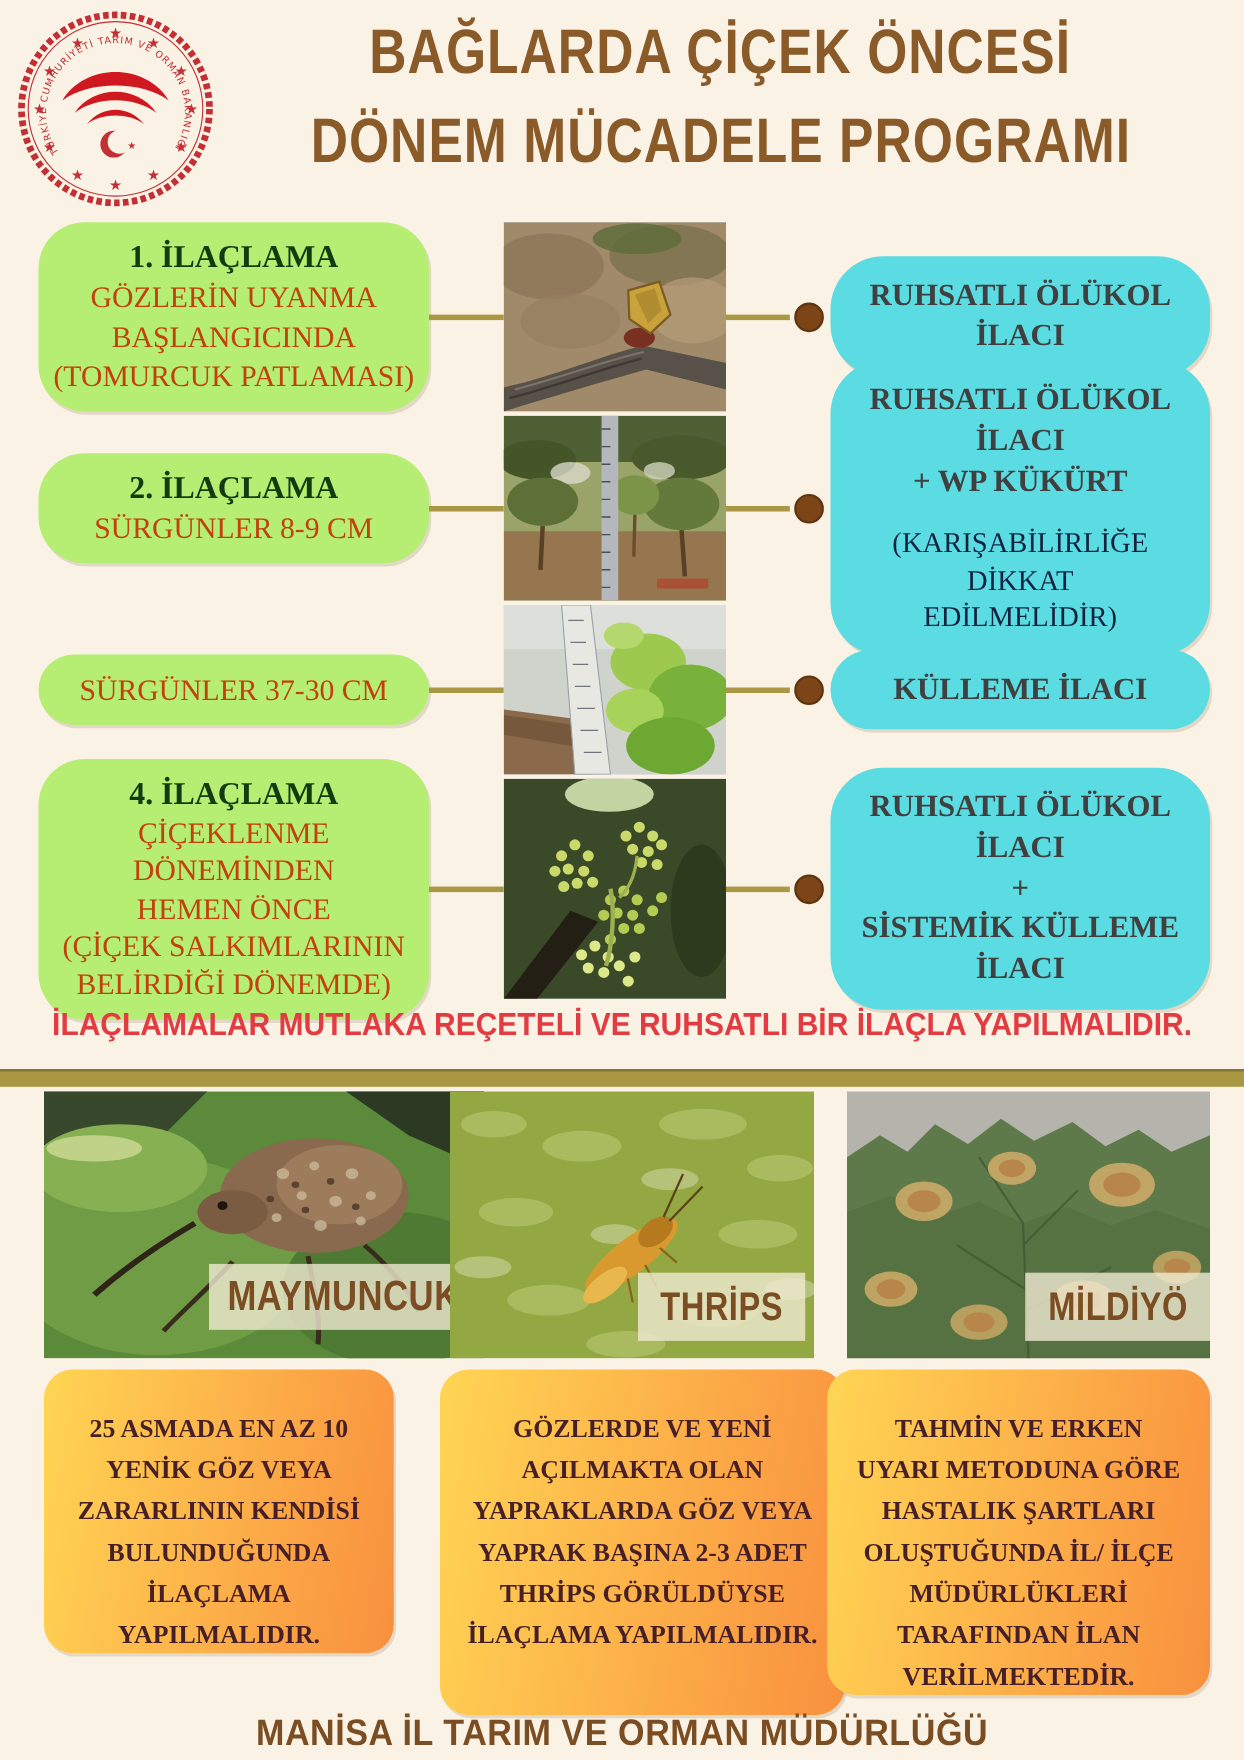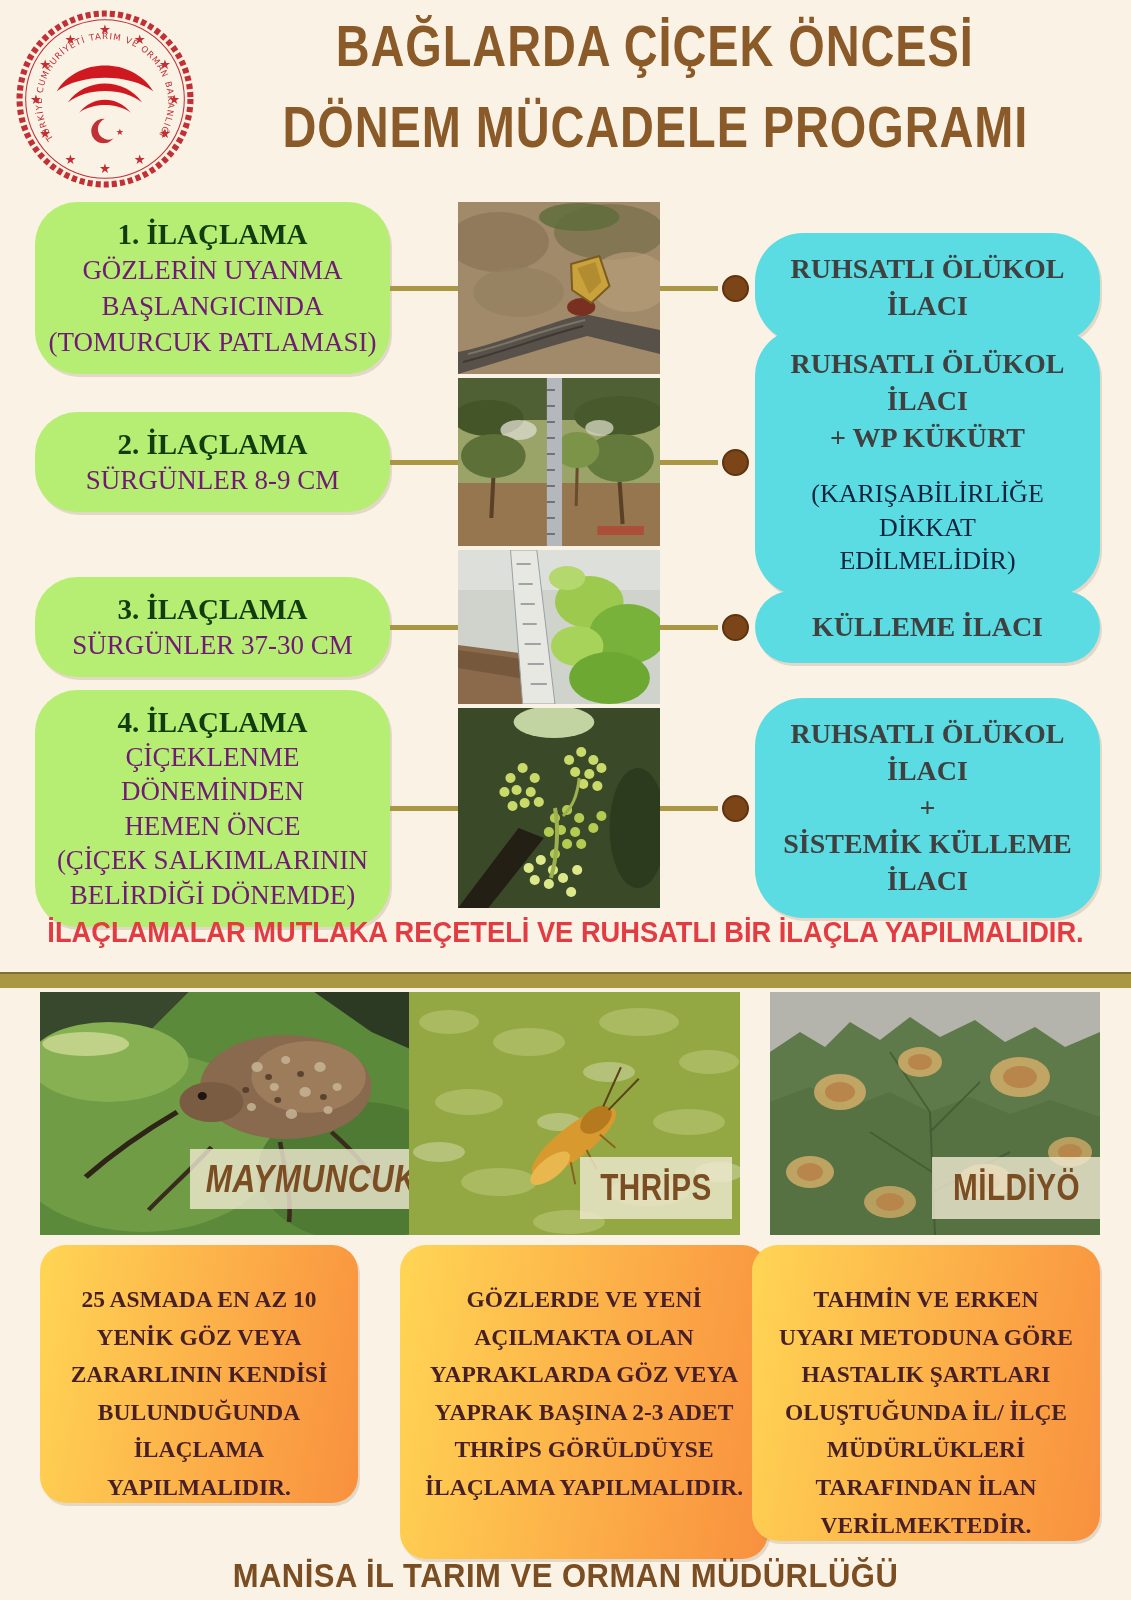--- a/index.html
+++ b/index.html
@@ -29,21 +29,21 @@
     display:grid;
     grid-template-columns:355px 68px 202px 95px 345px;
     grid-template-rows:176px 172px 158px 204px;
   }
   .cell{display:flex;align-items:center;justify-content:center;}
   .stage-box{
     background:#b5ee72;border-radius:42px;width:359px;
     padding:14px 10px;text-align:center;box-shadow:2px 3px 0 rgba(160,140,110,.25);
   }
   .stage-title{font-weight:bold;color:#123c10;font-size:29px;line-height:1.25;}
-  .stage-desc{color:#701a75;font-size:27px;line-height:1.34;white-space:pre-line;}
+  .stage-desc{color:#c2410c;font-size:27px;line-height:1.34;white-space:pre-line;}
   .connector{height:5px;background:#a99744;width:100%;}
   .connector-right{display:flex;align-items:center;width:100%;}
   .connector-right .connector{flex:1;}
   .dot{width:23px;height:23px;border-radius:50%;background:#7b4517;border:2px solid #5e3410;margin:0 6px 0 4px;flex:0 0 auto;}
   .photo-cell{padding:2px 0;}
   .photo-cell svg{width:202px;height:100%;display:block;background:#ccc;}
   .treat-box{
     background:#5bdce2;border-radius:48px;width:345px;
     padding:18px 12px;text-align:center;box-shadow:2px 3px 0 rgba(160,140,110,.25);
   }
@@ -55,21 +55,21 @@
     position:absolute;left:0;top:916px;width:1131px;text-align:center;
     font-family:"Liberation Sans", sans-serif;font-weight:800;color:#e23b41;
     font-size:29px;letter-spacing:0;transform:scaleX(.94);transform-origin:center;
     white-space:nowrap;
   }
   .divider{position:absolute;left:0;top:972px;width:1131px;height:14px;background:#a99744;border-top:2px solid #7e7030;}
 
   
   .pest-photo{position:absolute;top:992px;height:243px;overflow:hidden;}
   .pest-photo svg{width:100%;height:100%;display:block;}
-  .pest-1{left:40px;width:400px;font-style:italic;}
+  .pest-1{left:40px;width:400px;}
   .pest-2{left:409px;width:331px;}
   .pest-3{left:770px;width:330px;}
   .pest-label-band{
     position:absolute;background:rgba(240,234,210,.8);
     display:flex;align-items:center;justify-content:center;
   }
   .pest-label{
     font-family:"Liberation Sans", sans-serif;font-weight:800;color:#7b4d22;
     font-size:35px;letter-spacing:.5px;transform:scaleX(.9) scaleY(1.1);white-space:nowrap;
   }
@@ -236,21 +236,20 @@
       <div class="treat-box">
         <div class="treat-main">RUHSATLI ÖLÜKOL İLACI
 + WP KÜKÜRT</div>
         <div class="treat-note">(KARIŞABİLİRLİĞE DİKKAT
 EDİLMELİDİR)</div>
       </div>
     </div>
 
     <div class="cell">
       <div class="stage-box">
-        <div class="stage-title">3. İLAÇLAMA</div>
         <div class="stage-desc">SÜRGÜNLER 37-30 CM</div>
       </div>
     </div>
     <div class="cell">
         <div class="connector"></div>
       </div>
     <div class="cell photo-cell">
       <svg viewBox="0 0 200 154" preserveAspectRatio="none">
         <rect width="200" height="154" fill="#cfd3cc"></rect>
         <rect y="0" width="200" height="40" fill="#dde0da"></rect>

